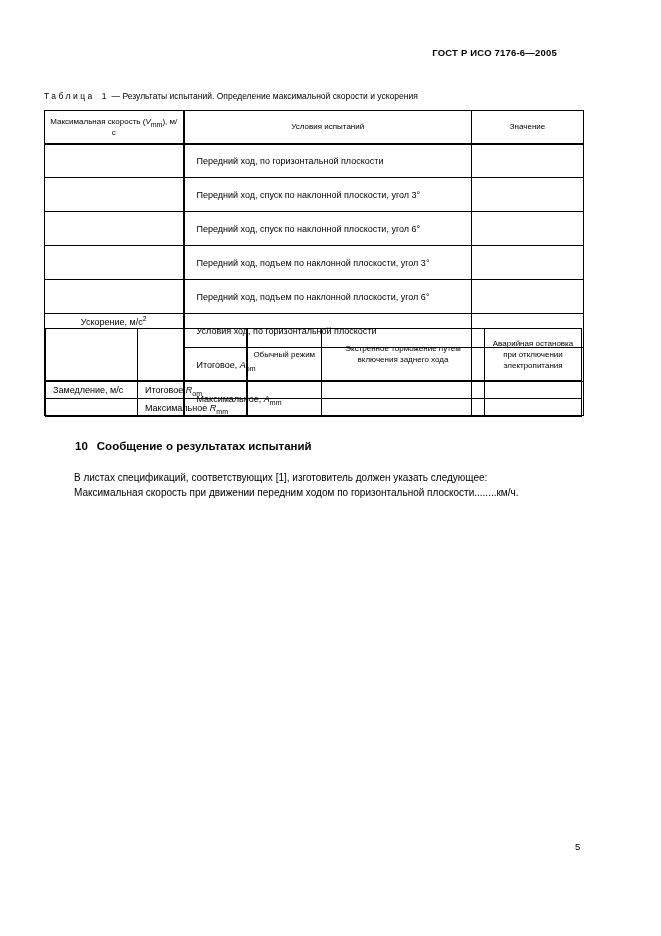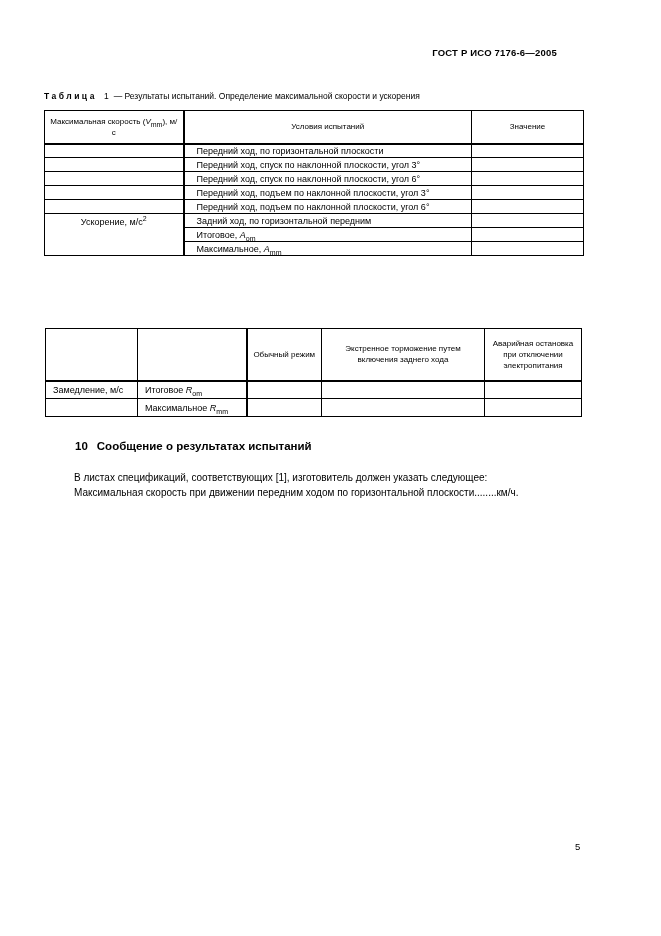--- a/index.html
+++ b/index.html
@@ -9,38 +9,38 @@
     background:#ffffff;
     font-family:"Liberation Sans", sans-serif;
     color:#000;
     overflow:hidden;
   }
   .doc-header {
     position:absolute; top:47px; right:104px;
     font-size:9.5px; font-weight:bold; letter-spacing:0.2px;
   }
   .caption { position:absolute; left:44px; font-size:8.5px; white-space:nowrap; }
-  .caption .cap-word { letter-spacing:2.5px;font-weight:bold; }
+  .caption .cap-word { letter-spacing:2.5px; }
   .caption .cap-num { margin:0 5px 0 7px; }
   #caption1 { top:91px; }
   #caption2 { top:311px; }
 
   table { border-collapse:collapse; table-layout:fixed; position:absolute; }
   td {
     border:1px solid #000;
     padding:1px 4px;
     vertical-align:middle;
     overflow:hidden;
   }
   thead td { text-align:center; font-size:8px; line-height:11px; border-bottom:2px solid #000; }
   tbody td { font-size:9px; }
 
   #table1 { left:44px; top:110px; }
   #table1 thead tr { height:33px; }
-  #table1 tbody tr { height:14px;margin-left:34px; }
+  #table1 tbody tr { height:34px;margin-left:34px; }
   #table1 td.thickR { border-right:2px solid #000; }
   #table1 td.cond { padding-left:12px; }
   #table1 td.accel {
     vertical-align:top; text-align:center; padding-top:3px; font-size:9px;
   }
 
   #table2 { left:45px; top:328px; }
   #table2 thead tr { height:52px; }
   #table2 tbody tr { height:18px; }
   #table2 td.thickR2 { border-right:2px solid #000; }
@@ -112,21 +112,21 @@
         <td class="cond">Передний ход, подъем по наклонной плоскости, угол 3°</td>
         <td></td>
       </tr>
       <tr>
         <td class="thickR"></td>
         <td class="cond">Передний ход, подъем по наклонной плоскости, угол 6°</td>
         <td></td>
       </tr>
       <tr>
         <td class="thickR accel" rowspan="3">Ускорение, м/с<sup>2</sup></td>
-        <td class="cond">Задний ход, по горизонтальной передним</td>
+        <td class="cond">Условия ход, по горизонтальной плоскости</td>
         <td></td>
       </tr>
       <tr>
         <td class="cond">Итоговое, <i>A</i><sub>om</sub></td>
         <td></td>
       </tr>
       <tr>
         <td class="cond">Максимальное, <i>A</i><sub>mm</sub></td>
         <td></td>
       </tr>

